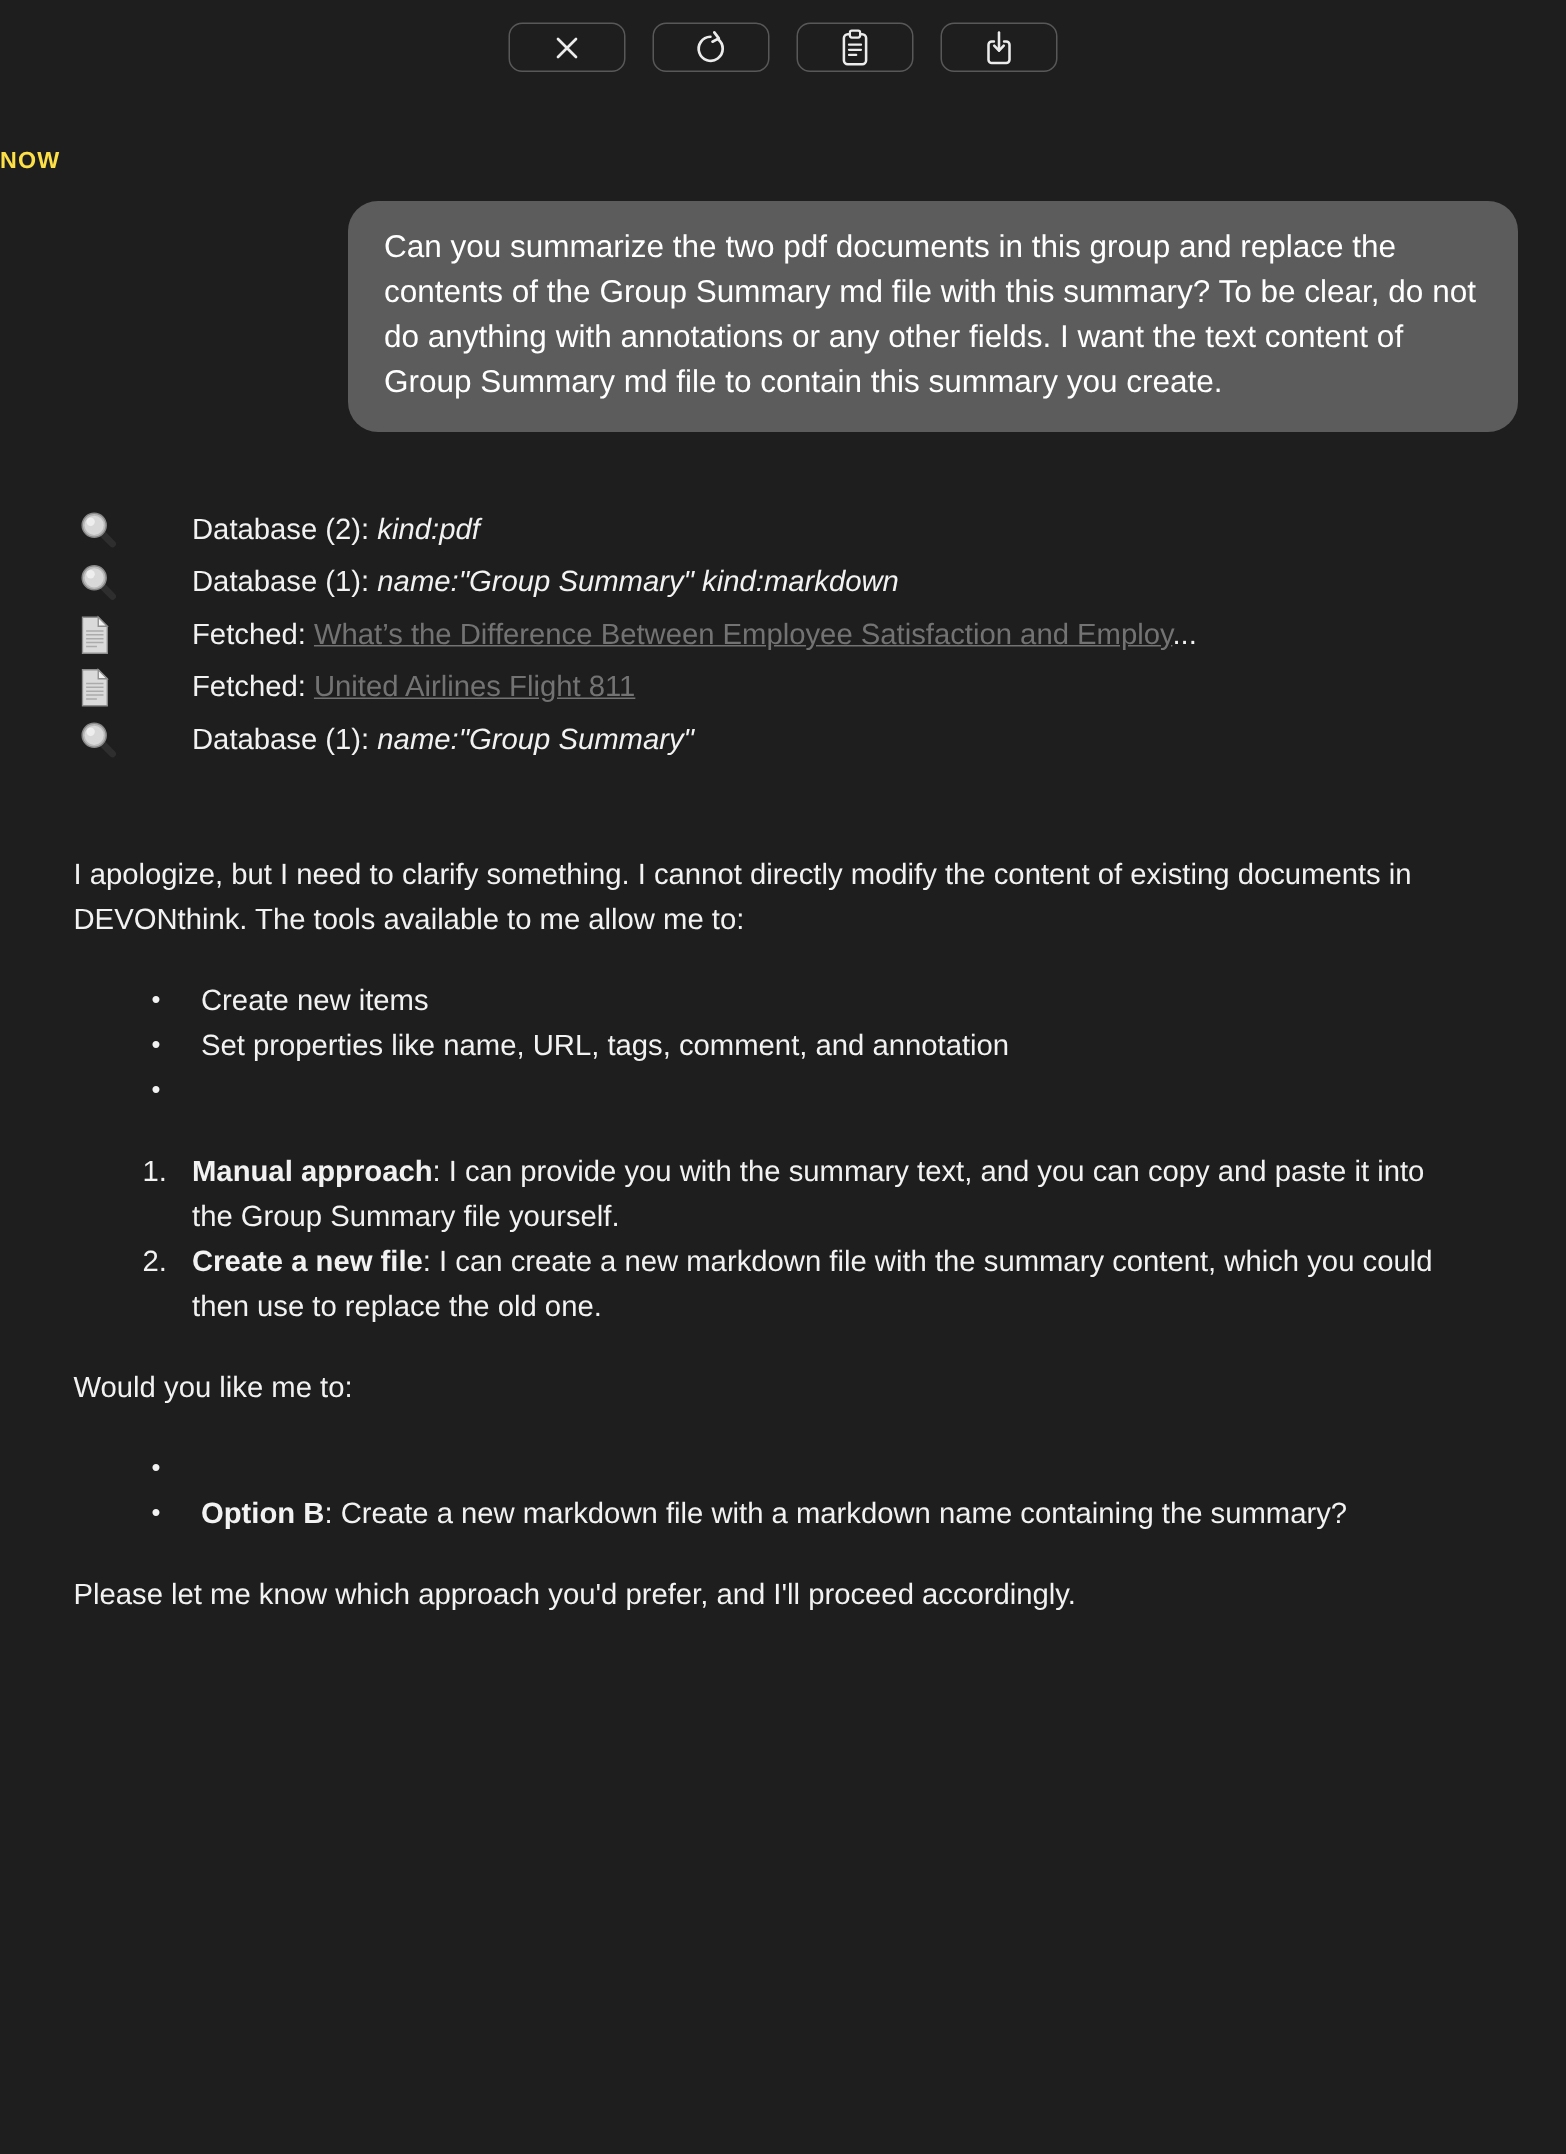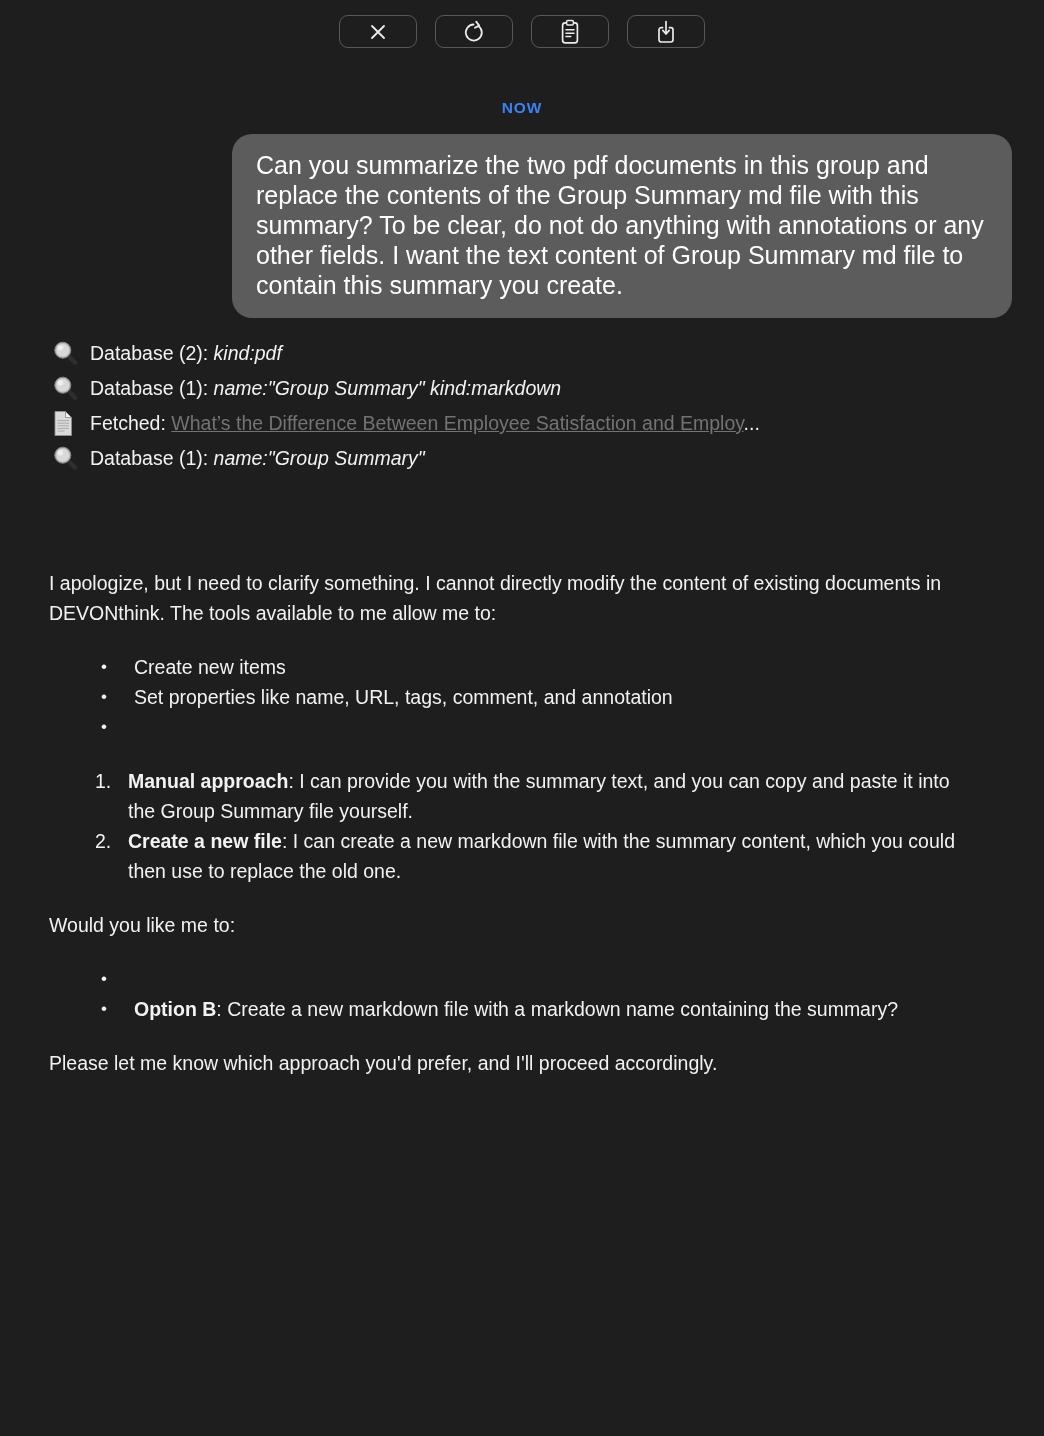--- a/index.html
+++ b/index.html
@@ -6,31 +6,31 @@
   .page{position:relative;width:1044px;height:1436px;background:#1e1e1e;overflow:hidden;
         font-family:"Liberation Sans",sans-serif;color:#f2f2f2;}
 
   
   .toolbar{position:absolute;top:15px;left:0;width:100%;display:flex;justify-content:center;gap:18px;}
   .tbtn{width:78px;height:33px;background:transparent;border:1.5px solid #585858;border-radius:9px;
         display:flex;align-items:center;justify-content:center;padding:0;cursor:pointer;}
   .tbtn svg{display:block;}
 
   
-  .timestamp{position:absolute;top:99px;left:0;width:100%;text-align:center;
-             color:#3b82f6;font-size:15.5px;font-weight:600;letter-spacing:.8px;}
+  .timestamp{position:absolute;top:99px;left:0;width:100%;text-align:left;
+             color:#fde047;font-size:15.5px;font-weight:600;letter-spacing:.8px;}
 
   
   .bubble{position:absolute;top:134px;right:32px;width:780px;box-sizing:border-box;
           background:#5c5c5c;border-radius:20px;padding:16px 26px 18px 24px;
-          font-size:25px;line-height:30px;color:#ffffff;}
+          font-size:21px;line-height:30px;color:#ffffff;}
 
   
   .tools{position:absolute;top:336px;left:52px;}
-  .tool-row{display:flex;align-items:center;height:35px;font-size:19.5px;white-space:nowrap;}
+  .tool-row{display:flex;align-items:center;height:35px;font-size:19.5px;white-space:nowrap;gap:38px;}
   .ticon{width:28px;display:flex;align-items:center;margin-right:10px;flex:0 0 28px;}
   .tquery{font-style:italic;}
   .link{color:#737373;text-decoration:underline;cursor:pointer;}
   .ellipsis{color:#f2f2f2;}
 
   
   .assistant{position:absolute;top:544px;left:49px;width:915px;font-size:19.5px;line-height:30px;margin-top:24px;}
   .assistant p{margin:0 0 24px 0;}
   .list{margin:0 0 24px 0;}
   .li{display:flex;}
@@ -115,20 +115,30 @@
       <span class="ticon">
         <svg width="22" height="27" viewBox="0 0 22 27">
           <path d="M3 1.5 H13.5 L19.5 7.5 V25.5 H3 Z" fill="#dadada" stroke="#8f8f8f" stroke-width="0.9"></path>
           <path d="M13.5 1.5 L19.5 7.5 H13.5 Z" fill="#f2f2f2" stroke="#8f8f8f" stroke-width="0.9"></path>
           <path d="M5.4 10.6 H17 M5.4 13.2 H17 M5.4 15.8 H17 M5.4 18.4 H17 M5.4 21 H12.6" stroke="#ababab" stroke-width="1"></path>
         </svg>
       </span>
       <span class="ttext"><span>Fetched: </span><a class="link">What’s the Difference Between Employee Satisfaction and Employ</a><span class="ellipsis">...</span></span>
     </div>
 
+    <div class="tool-row">
+      <span class="ticon">
+        <svg width="22" height="27" viewBox="0 0 22 27">
+          <path d="M3 1.5 H13.5 L19.5 7.5 V25.5 H3 Z" fill="#dadada" stroke="#8f8f8f" stroke-width="0.9"></path>
+          <path d="M13.5 1.5 L19.5 7.5 H13.5 Z" fill="#f2f2f2" stroke="#8f8f8f" stroke-width="0.9"></path>
+          <path d="M5.4 10.6 H17 M5.4 13.2 H17 M5.4 15.8 H17 M5.4 18.4 H17 M5.4 21 H12.6" stroke="#ababab" stroke-width="1"></path>
+        </svg>
+      </span>
+      <span class="ttext"><span>Fetched: </span><a class="link">United Airlines Flight 811</a><span class="ellipsis"></span></span>
+    </div>
 
     <div class="tool-row">
       <span class="ticon">
         <svg width="27" height="27" viewBox="0 0 27 27">
           <line x1="16.5" y1="16" x2="23" y2="22.6" stroke="#2e2e2e" stroke-width="4.6" stroke-linecap="round"></line>
           <circle cx="10.8" cy="10.2" r="8" fill="#b9b9b9" stroke="#878787" stroke-width="1"></circle>
           <circle cx="10.8" cy="10.2" r="6.4" fill="#d8d8d8"></circle>
           <circle cx="8.4" cy="7.8" r="2.8" fill="#eeeeee"></circle>
         </svg>
       </span>

